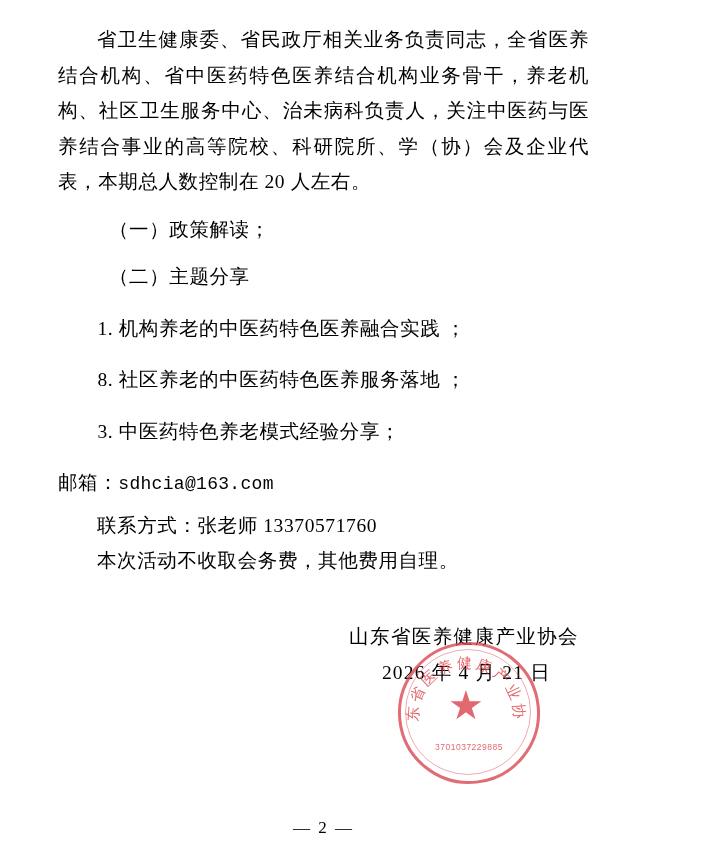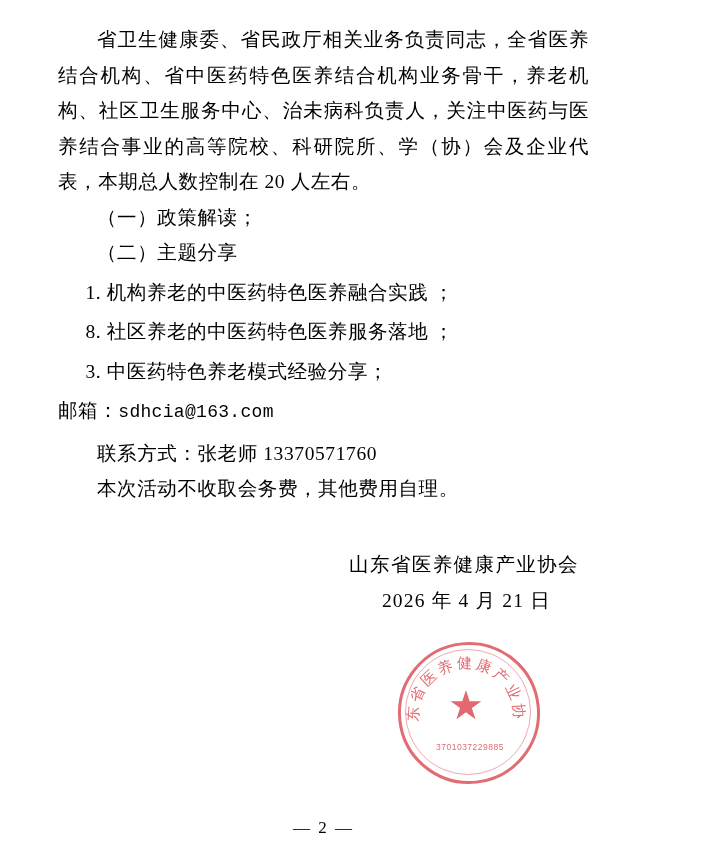--- a/index.html
+++ b/index.html
@@ -40,29 +40,29 @@
     line-height: 35.5px;
     letter-spacing: 0.6px;
     text-indent: 2em;
     margin: 0;
   }
   .sub {
     font-size: 19.5px;
     line-height: 35.5px;
     letter-spacing: 0.6px;
     text-indent: 2em;
-    margin: 0;
+    margin: 12px;
     font-family: Liberation Serif, serif;
   }
   .item {
     font-size: 19.5px;
     line-height: 35.5px;
     letter-spacing: 0.6px;
     text-indent: 1.2em;
-    margin: 4px;
+    margin: 16px;
   }
   .block-gap { height: 5px; }
   .mono {
     font-family: "Liberation Mono", "DejaVu Sans Mono", monospace;
     font-size: 18px;
     letter-spacing: 0.3px;
   }
   .sign-block {
     margin-top: 40px;
     text-align: right;
@@ -113,24 +113,24 @@
     position: absolute;
     left: 50px;
     top: 44px;
     font-size: 40px;
     color: #d9434b;
     opacity: 0.8;
     line-height: 40px;
   }
   .seal .code {
     position: absolute;
-    left: 38px;
+    left: 26px;
     top: 100px;
     width: 90px;
-    text-align: left;
+    text-align: center;
     font-size: 8.5px;
     color: #d9434b;
     opacity: 0.8;
     letter-spacing: 0.5px;
     font-family: "Liberation Sans", sans-serif;
   }
   .footer {
     position: absolute;
     left: 0;
     right: 0;

